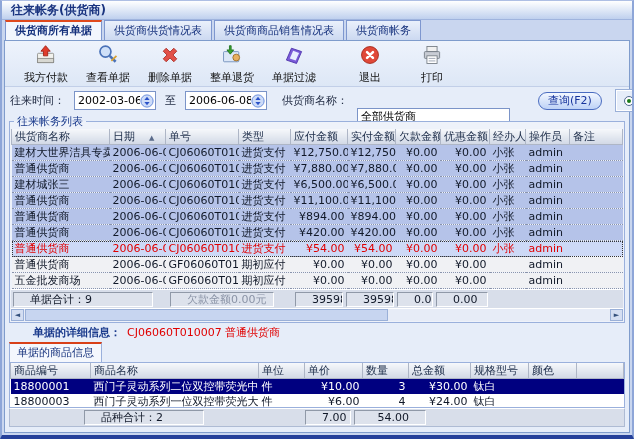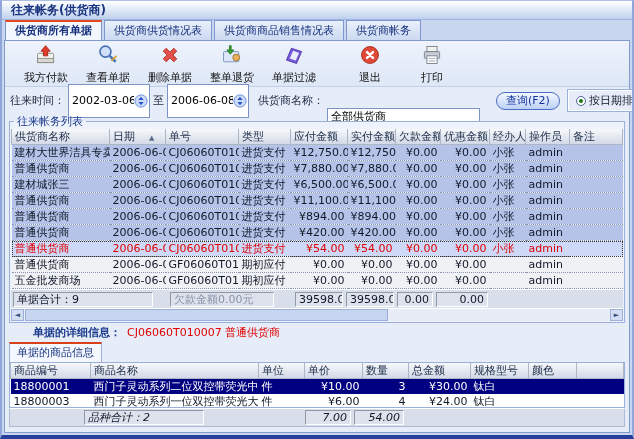--- a/index.html
+++ b/index.html
@@ -28,23 +28,23 @@
 
   
   .toolbar{ height:46px; flex:none; display:flex; align-items:center; padding:2px 4px 0 10px;
     border-bottom:1px solid #c2cfe8; background:linear-gradient(#eef3fc,#dde7f6); }
   .tbtn{ width:62px; height:42px; display:flex; flex-direction:column; align-items:center;
     justify-content:center; gap:1px; border:1px solid transparent; border-radius:3px; cursor:default; }
   .tbtn svg{ width:22px; height:22px; }
   .tlabel{ font-size:11px; color:#111; white-space:nowrap; }
 
   
-  .filterbar{ height:27px; flex:none; display:flex; align-items:center; padding:0 5px; gap:3px; }
+  .filterbar{ height:27px; flex:none; display:flex; align-items:center; padding:0 5px; gap:9px; }
   .flabel{ color:#222c44; white-space:nowrap; }
-  .datebox{ display:flex; align-items:center; border:1px solid #7b94c8; background:#fff; height:34px; padding:0 1px 0 3px; }
+  .datebox{ display:flex; align-items:center; border:1px solid #7b94c8; background:#fff; height:19px; padding:0 1px 0 3px; }
   .datebox input{ width:62px; border:none; outline:none; font:inherit; background:transparent; }
   .spin{ width:14px; height:14px; display:inline-block; }
   .txt{ border:1px solid #7b94c8; height:18px; font:inherit; padding:0 3px; outline:none;margin-top:32px; }
   .supplier{ width:296px; }
   .findicon{ width:20px; height:20px; margin-left:4px; }
   .querybtn{ margin-left:6px; border:1px solid #4a6cc0; border-radius:9px; height:18px; padding:0 9px;
     background:linear-gradient(#f2f7ff,#bed2f6); color:#16339c; font:inherit; cursor:default; white-space:nowrap; }
   .radiobox{ margin-left:5px; display:flex; align-items:center; gap:8px; border:1px solid #fff;
     outline:1px solid #9ab0d8; background:#e6edf9; height:21px; padding:0 7px; white-space:nowrap; }
   .radio{ display:inline-flex; align-items:center; gap:3px; }
@@ -62,21 +62,21 @@
   td{ height:14px; padding:0 3px; white-space:nowrap; overflow:hidden; border-bottom:1px dotted #8a94ac; }
   td.num{ text-align:right; }
   tr.blue{ background:#b5c3e9; }
   tr.plain{ background:#f0f1f4; }
   tr.selected{ background:#cdd9f6; color:#e00000; outline:1px dotted #333; outline-offset:-1px; }
   .sorticon{ font-size:7px; color:#5a6a8a; margin-left:14px; }
 
   
   .sumbar{ height:19px; display:flex; align-items:center; gap:3px; padding:1px 2px;
     background:#d8deea; border-top:1px solid #fff; }
-  .sbox{ height:15px; line-height:13px; padding:0 3px; background:#dde2ec; overflow:hidden;
+  .sbox{ height:15px; line-height:13px; padding:0 16px; background:#dde2ec; overflow:hidden;
     border:1px solid; border-color:#9099a8 #ffffff #ffffff #9099a8; white-space:nowrap; }
   .sbox.num{ text-align:right; }
   .gray{ color:#8a93a6; }
 
   
   .hscroll{ height:13px; display:flex; background:#e7ecf7; border-top:1px solid #fff; }
   .sarrow{ width:13px; height:12px; background:#d4def2; border:1px solid #9ab0d8; font-size:7px;
     line-height:10px; text-align:center; color:#34507c; }
   .strack{ flex:1; position:relative; }
   .sthumb{ position:absolute; left:1px; top:0; width:62%; height:12px; background:#c7d5f0;
@@ -88,21 +88,21 @@
   .dvalue{ color:#e00000; }
 
   
   .ptab{ margin-left:4px; align-self:flex-start; border:1px solid #9ab0dc; border-bottom:none;
     border-top:2px solid #d84018; background:#f4f7fd; padding:1px 7px 2px; color:#14307c; }
   .ptablewrap{ flex:1; margin:0 4px; border:1px solid #9ab0dc; background:#fff; overflow:hidden; min-height:0; }
   .ptablewrap td{ border-bottom:none; }
   .ptablewrap tr.prow{ background:#fff; }
   .ptablewrap tr.selected-navy{ background:#000080; color:#fff; outline:none; }
   .psumbar{ flex:none; height:19px; margin:0 4px 5px; display:flex; align-items:center; gap:3px;
-    padding:1px 2px; background:#d8deea; border:1px solid #aebbd4; border-top:1px solid #fff;font-style:italic; }
+    padding:1px 2px; background:#d8deea; border:1px solid #aebbd4; border-top:1px solid #fff; }
 </style>
 </head>
 <body>
 
 <div class="window">
 
   <div class="titlebar">
     <span>往来帐务(供货商)</span>
   </div>
 
@@ -452,17 +452,17 @@
               <td></td>
               <td></td>
             </tr>
           </tbody>
       </table>
     </div>
 
     <div class="psumbar">
       <span class="sbox" style="width:120px; margin-left:72px">品种合计：2</span>
       <span class="sbox num" style="width:46px; margin-left:98px">7.00</span>
-      <span class="sbox num" style="width:50px">54.00</span>
+      <span class="sbox num" style="width:72px">54.00</span>
     </div>
 
   </div>
 </div>
 
 </body></html>

